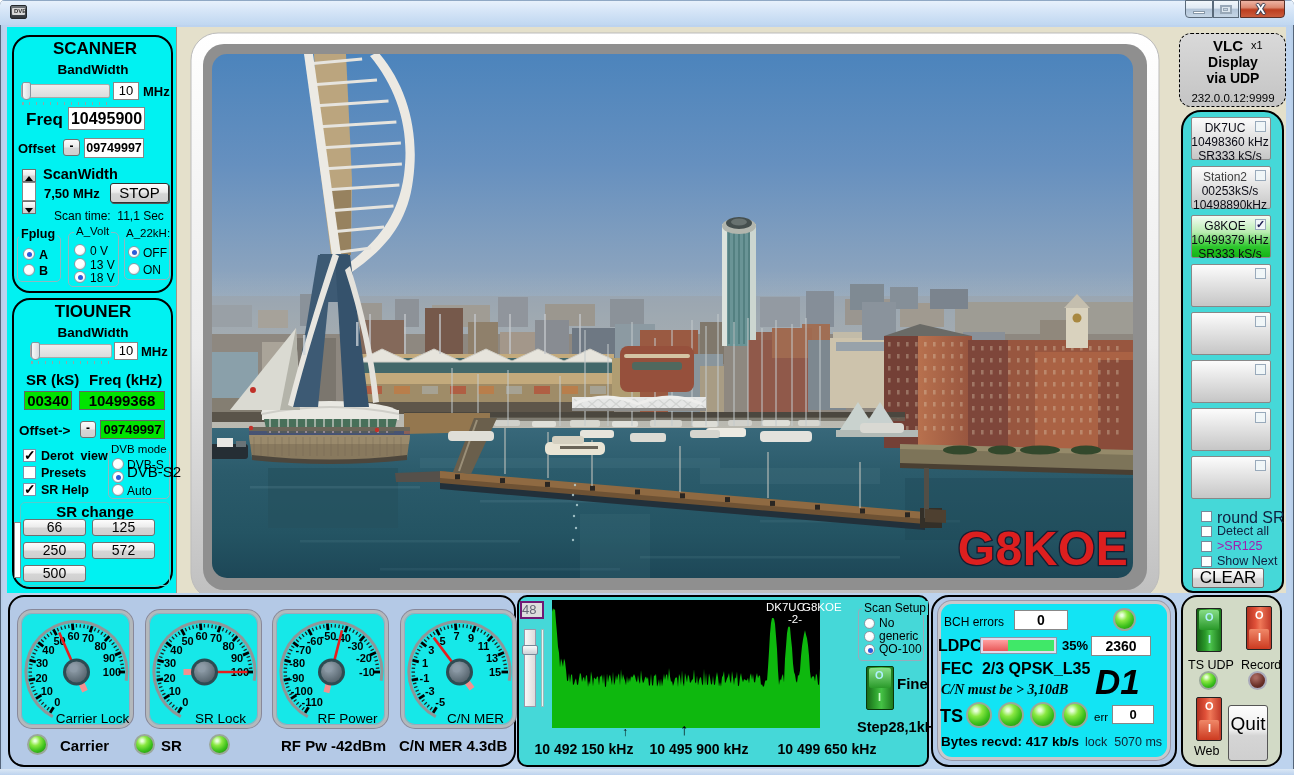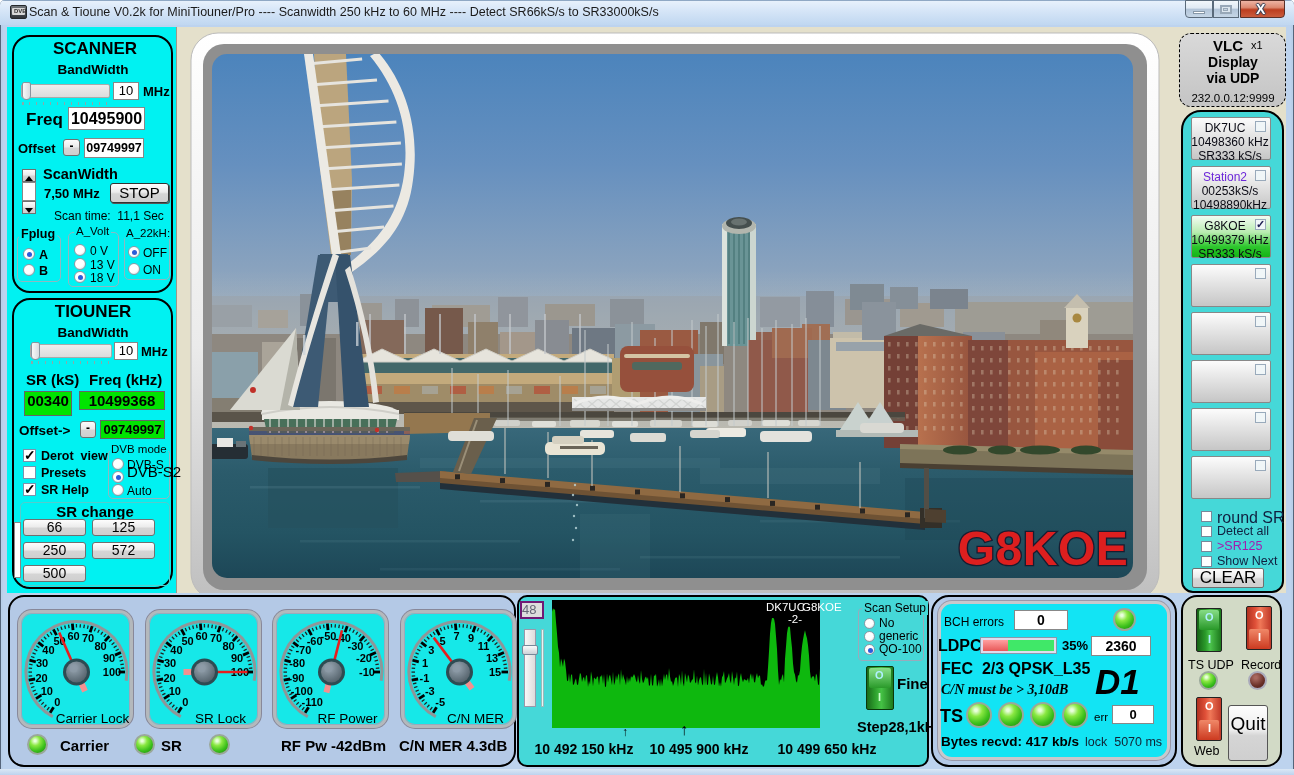--- a/index.html
+++ b/index.html
@@ -21,21 +21,20 @@
 .sliderthumb{position:absolute;width:9px;height:18px;background:linear-gradient(90deg,#f8f8f8,#d8dce0);border:1px solid #8a949e;border-radius:2px 2px 4px 4px}
 .dots{position:absolute;height:3px;background-image:repeating-linear-gradient(90deg,#8aa 0 1.5px,transparent 1.5px 7px)}
 </style></head><body>
 <div id="win">
 
 <div class="abs" style="left:0;top:0;width:1294px;height:25px;background:linear-gradient(#e9f2fc,#d5e5f7 45%,#c0d7f0)"></div>
 <div class="abs" style="left:0;top:0;width:1294px;height:1px;background:#8fa8c4"></div>
 <div class="abs" style="left:10px;top:5px;width:17px;height:14px;background:linear-gradient(#71767b,#2e3338);border:1px solid #24282c;border-radius:2px"></div>
 <div class="abs" style="left:12px;top:8px;width:13px;height:7px;background:#d8d8d8;border-radius:1px"></div>
 <div class="abs lbl" style="left:14px;top:8px;font-size:6px;font-weight:bold;color:#333">DVB</div>
-<div class="abs lbl" style="left:29px;top:5px;font-size:12.5px;color:#1a1a1a">Scan &amp; Tioune V0.2k for MiniTiouner/Pro ---- Scanwidth 250 kHz to 60 MHz ---- Detect SR66kS/s to SR33000kS/s</div>
 <div class="abs" style="left:1185px;top:0;width:28px;height:18px;background:linear-gradient(#f2f7fb,#dfe9f3 45%,#b2c4d8 50%,#c6d6e6);border:1px solid #5a6a7a;border-radius:0 0 0 4px"></div>
 <div class="abs" style="left:1193px;top:11px;width:12px;height:3px;background:#fff;border:1px solid #8798a8"></div>
 <div class="abs" style="left:1213px;top:0;width:26px;height:18px;background:linear-gradient(#f2f7fb,#dfe9f3 45%,#b2c4d8 50%,#c6d6e6);border:1px solid #5a6a7a"></div>
 <div class="abs" style="left:1220px;top:5px;width:12px;height:9px;background:#dce6ee;border:2px solid #98a8b8"></div>
 <div class="abs" style="left:1223px;top:8px;width:5px;height:3px;background:#c8d4e0;border:1px solid #98a8b8"></div>
 <div class="abs" style="left:1240px;top:0;width:45px;height:18px;background:linear-gradient(#edb3a3,#dd8a72 40%,#bc3e20 55%,#ca5c3c);border:1px solid #5a3028;border-radius:0 0 4px 0"></div>
 <div class="abs lbl" style="left:1256px;top:1px;font-size:14px;font-weight:bold;color:#fff;text-shadow:-1px 0 1px #36435a,1px 0 1px #36435a,0 1px 1px #36435a,0 -1px 1px #36435a">X</div>
 
 <div class="abs" style="left:3px;top:25px;width:1288px;height:744px;background:#bdd3ee"></div>
 <div class="abs" style="left:176px;top:27px;width:1110px;height:566px;background:#e4e0cb;border-left:1px solid #9a9a8a"></div>
@@ -87,21 +86,21 @@
 <div class="panel-black" style="left:12px;top:298px;width:161px;height:291px"></div>
 <div class="ctr" style="left:93px;top:302px"><span style="font-size:17px;font-weight:bold;color:#000">TIOUNER</span></div>
 <div class="ctr" style="left:93px;top:323px"><span style="font-size:13.5px;font-weight:bold;color:#000">BandWidth</span></div>
 <div class="slidertrack" style="left:30px;top:344px;width:82px"></div>
 <div class="sliderthumb" style="left:31px;top:342px"></div>
 <div class="wbox" style="left:114px;top:342px;width:24px;height:18px;font-size:13px;line-height:16px">10</div>
 <div class="abs lbl" style="left:141px;top:344px;font-size:13px;font-weight:bold">MHz</div>
 <div class="dots" style="left:31px;top:361px;width:80px"></div>
 <div class="abs lbl" style="left:26px;top:371px;font-size:15px;font-weight:bold">SR (kS)</div>
 <div class="abs lbl" style="left:89px;top:371px;font-size:15px;font-weight:bold">Freq (kHz)</div>
-<div class="gbox" style="left:24px;top:391px;width:48px;height:25px;font-size:15px;line-height:17px">00340</div>
+<div class="gbox" style="left:24px;top:391px;width:48px;height:19px;font-size:15px;line-height:17px">00340</div>
 <div class="gbox" style="left:79px;top:391px;width:86px;height:19px;font-size:15px;line-height:17px">10499368</div>
 <div class="abs lbl" style="left:19px;top:423px;font-size:13.5px;font-weight:bold">Offset-&gt;</div>
 <div class="btn" style="left:80px;top:421px;width:16px;height:17px;font-size:12px;font-weight:bold;line-height:13px">-</div>
 <div class="gbox" style="left:100px;top:420px;width:65px;height:19px;font-size:13px;line-height:17px">09749997</div>
 <div class="chk on" style="left:23px;top:449px"></div>
     <div class="abs lbl" style="left:41px;top:449px;font-size:12.5px;font-weight:bold">Derot&nbsp; view</div>
 <div class="chk" style="left:23px;top:466px"></div>
     <div class="abs lbl" style="left:41px;top:466px;font-size:12.5px;font-weight:bold">Presets</div>
 <div class="chk on" style="left:23px;top:483px"></div>
     <div class="abs lbl" style="left:41px;top:483px;font-size:12.5px;font-weight:bold">SR Help</div>
@@ -671,21 +670,21 @@
 <div class="ctr" style="left:1233px;top:53px"><span style="font-size:14px;font-weight:bold;color:#000">Display</span></div>
 <div class="ctr" style="left:1233px;top:69px"><span style="font-size:14px;font-weight:bold;color:#000">via UDP</span></div>
 <div class="ctr" style="left:1233px;top:88px"><span style="font-size:11.5px;color:#000">232.0.0.12:9999</span></div>
 <div class="abs" style="left:1181px;top:110px;width:103px;height:483px;background:#45d8d8;border:2px solid #000;border-radius:20px 20px 12px 12px"></div>
 <div class="abs" style="left:1191px;top:117px;width:80px;height:43px;background:linear-gradient(#fcfcfc,#e6e6e6 40%,#c6c6c6);border:1px solid #888;border-radius:2px"></div>
     <div class="ctr" style="left:1225px;top:118px"><span style="font-size:12px;color:#0a0a14">DK7UC</span></div>
     <div class="ctr" style="left:1230px;top:132px"><span style="font-size:12px;color:#0a0a14">10498360 kHz</span></div>
     <div class="ctr" style="left:1230px;top:146px"><span style="font-size:12px;color:#0a0a14">SR333 kS/s</span></div>
     <div class="abs" style="left:1255px;top:121px;width:11px;height:11px;background:#f0f6f8;border:1px solid #9ab"></div>
 <div class="abs" style="left:1191px;top:166px;width:80px;height:43px;background:linear-gradient(#fcfcfc,#e6e6e6 40%,#c6c6c6);border:1px solid #888;border-radius:2px"></div>
-    <div class="ctr" style="left:1225px;top:167px"><span style="font-size:12px;color:#6d28d9">Station2</span></div>
+    <div class="ctr" style="left:1225px;top:167px"><span style="font-size:12px;color:#404040">Station2</span></div>
     <div class="ctr" style="left:1230px;top:181px"><span style="font-size:12px;color:#0a0a14">00253kS/s</span></div>
     <div class="ctr" style="left:1230px;top:195px"><span style="font-size:12px;color:#0a0a14">10498890kHz</span></div>
     <div class="abs" style="left:1255px;top:170px;width:11px;height:11px;background:#f0f6f8;border:1px solid #9ab"></div>
 <div class="abs" style="left:1191px;top:215px;width:80px;height:43px;background:linear-gradient(#f4fcf4,#b8ecb0 40%,#2cc62c 75%,#14b414);border:1px solid #888;border-radius:2px"></div>
     <div class="ctr" style="left:1225px;top:216px"><span style="font-size:12px;color:#0a0a14">G8KOE</span></div>
     <div class="ctr" style="left:1230px;top:230px"><span style="font-size:12px;color:#0a0a14">10499379 kHz</span></div>
     <div class="ctr" style="left:1230px;top:244px"><span style="font-size:12px;color:#0a0a14">SR333 kS/s</span></div>
     <div class="abs" style="left:1255px;top:219px;width:11px;height:11px;background:#f0f6f8;border:1px solid #9ab;color:#225;font-size:11px;font-weight:bold;line-height:9px;text-align:center">✓</div>
 <div class="abs" style="left:1191px;top:264px;width:80px;height:43px;background:linear-gradient(#fcfcfc,#e6e6e6 40%,#c6c6c6);border:1px solid #888;border-radius:2px"></div>
     <div class="abs" style="left:1255px;top:268px;width:11px;height:11px;background:#f0f6f8;border:1px solid #9ab"></div>

